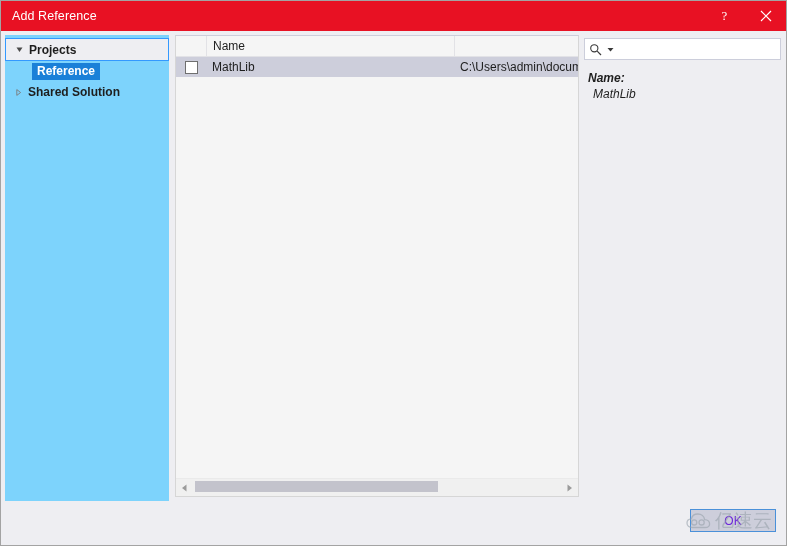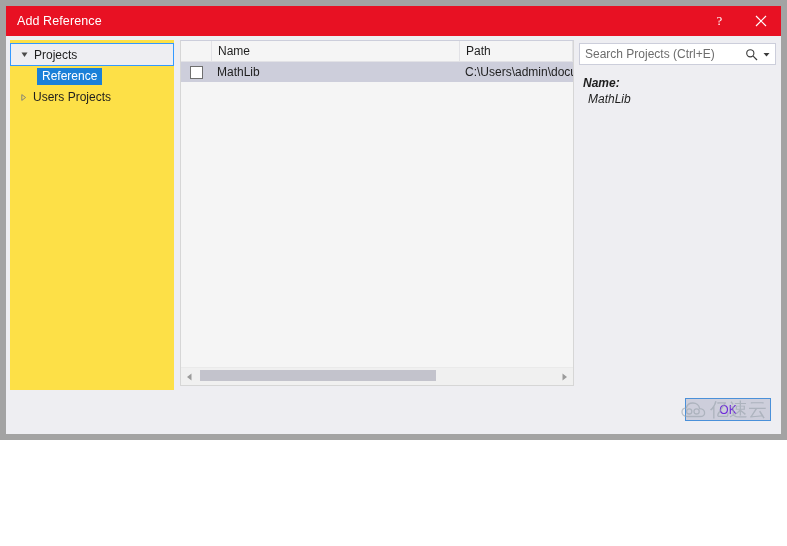--- a/index.html
+++ b/index.html
@@ -14,23 +14,23 @@
     font-size: 12px;
     color: #1e1e1e;
     overflow: hidden;
   }
 
   
   .dialog {
     position: absolute;
     left: 0; top: 0;
     width: 787px;
-    height: 440px;
-    box-sizing: border-box;
-    border: 6px solid #a3a3a3;
+    height: 546px;
+    box-sizing: border-box;
+    border: 1px solid #a3a3a3;
     background: #eeeef2;
     display: flex;
     flex-direction: column;
   }
 
   
   .titlebar {
     height: 30px;
     min-height: 30px;
     background: #e81123;
@@ -70,25 +70,26 @@
     min-height: 0;
     background: #eeeef2;
     padding: 4px 5px 0 4px;
     box-sizing: border-box;
   }
 
   
   .tree-pane {
     width: 164px;
     min-width: 164px;
-    background: #fde047;
+    background: #7dd3fc;
     display: flex;
     flex-direction: column;
     padding-top: 3px;
     box-sizing: border-box;
+    font-weight: bold;
   }
   .tree-node {
     display: flex;
     align-items: center;
     height: 22px;
     padding-left: 6px;
     cursor: pointer;
     box-sizing: border-box;
   }
   .tree-node.focused {
@@ -407,31 +408,30 @@
       <div class="tree-child">
         <span class="chip">Reference</span>
       </div>
 
       <div class="tree-node">
         <span class="expander">
           <svg width="9" height="9" viewBox="0 0 9 9">
             <path d="M2.8 1.6 L6.6 4.5 L2.8 7.4 Z" fill="none" stroke="#7a7a7a" stroke-width="0.9"></path>
           </svg>
         </span>
-        <span class="tree-label">Users Projects</span>
+        <span class="tree-label">Shared Solution</span>
       </div>
 
     </div>
 
     <div class="list-pane">
 
       <div class="list-header">
         <div class="hdr-check"></div>
         <div class="hdr-cell hdr-name">Name</div>
-        <div class="hdr-cell hdr-path">Path</div>
       </div>
 
       <div class="list-rows">
         <div class="list-row">
           <div class="row-check">
             <span class="checkbox"></span>
           </div>
           <div class="row-name">MathLib</div>
           <div class="row-path">C:\Users\admin\documen</div>
         </div>
@@ -451,21 +451,20 @@
               <path d="M1.5 0.5 L6 4 L1.5 7.5 Z" fill="#9b9b9b"></path>
             </svg>
         </div>
       </div>
 
     </div>
 
     <div class="right-pane">
 
       <div class="search-box">
-        <input class="search-input" type="text" placeholder="Search Projects (Ctrl+E)" style="">
         <span class="search-icon-btn">
           <svg width="13" height="13" viewBox="0 0 13 13">
             <circle cx="5.3" cy="5.3" r="3.6" fill="none" stroke="#3a3a3a" stroke-width="1.1"></circle>
             <path d="M8.2 8.2 L12 12" stroke="#3a3a3a" stroke-width="1.2"></path>
           </svg>
         </span>
         <span class="search-caret">
           <svg width="7" height="5" viewBox="0 0 7 5">
               <path d="M0.5 1 L6.5 1 L3.5 4.4 Z" fill="#3a3a3a"></path>
             </svg>

